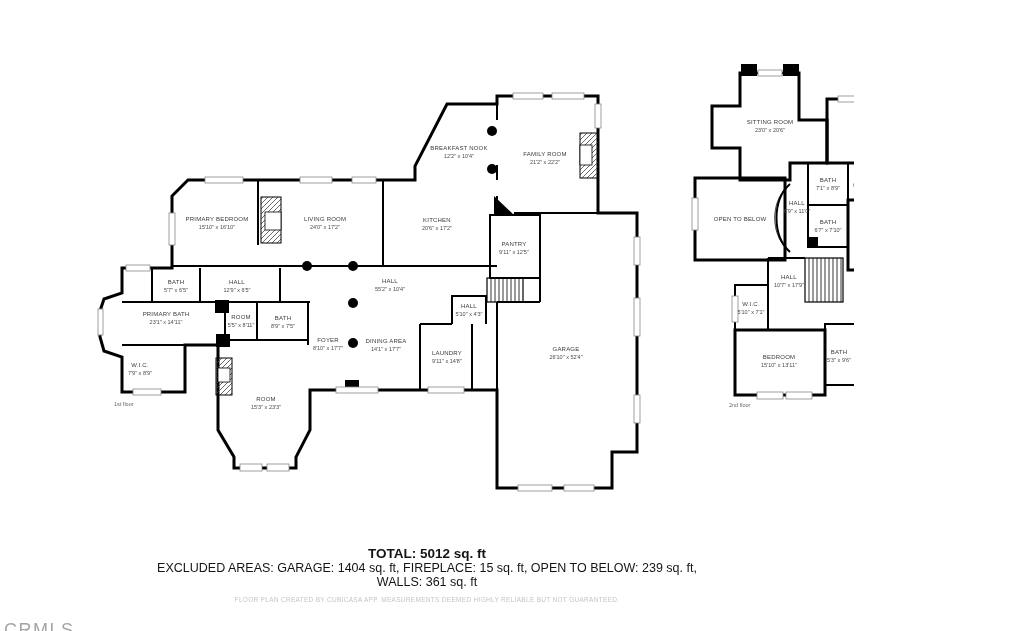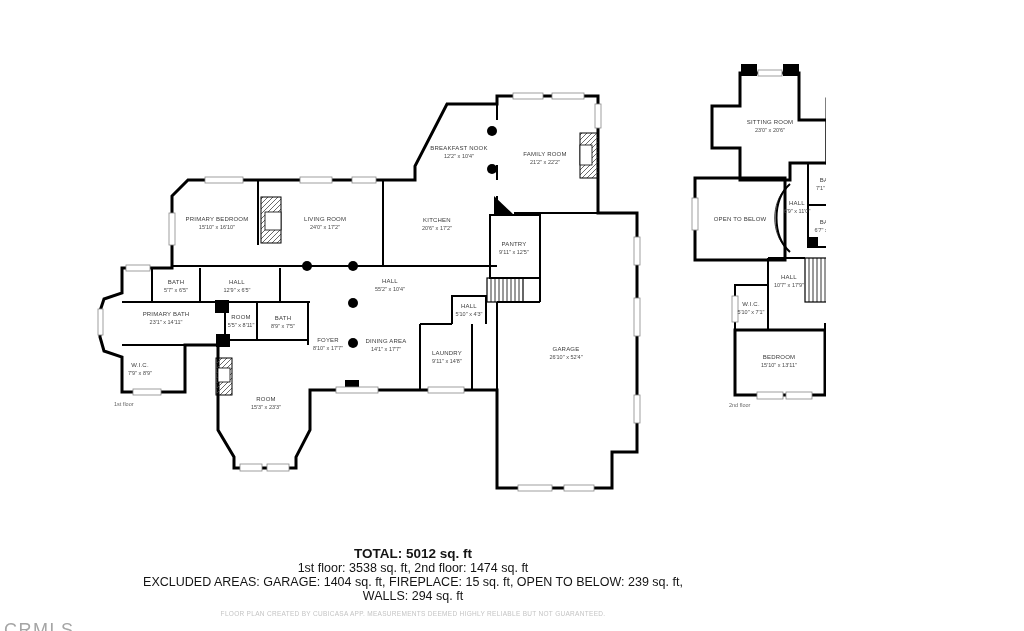--- a/index.html
+++ b/index.html
@@ -1,17 +1,17 @@
 <!DOCTYPE html>
 <html><head>
 <meta charset="utf-8">
 <style>
   html,body{margin:0;padding:0;background:#fff;}
   .canvas{position:relative;width:826px;height:631px;background:#ffffff;overflow:hidden;
-          font-family:"Liberation Sans", sans-serif;}
+          font-family:"Liberation Sans", sans-serif;padding-left:28px;}
   .plan-svg{position:absolute;left:0;top:0;}
   .room-label{position:absolute;transform:translate(-50%,-50%);text-align:center;
               color:#3a3a3a;line-height:1.3;white-space:nowrap;}
   .room-label .rn{display:block;font-size:6px;letter-spacing:.2px;}
   .room-label .rd{display:block;font-size:5.5px;color:#4a4a4a;}
   .floor-caption{position:absolute;font-size:5.5px;color:#666;}
   .footer{position:absolute;left:0;right:0;top:546px;text-align:center;color:#141414;}
   .footer .total{font-size:13.5px;font-weight:bold;line-height:15px;}
   .footer .line{font-size:12.5px;line-height:14px;}
   .footer .disclaimer{margin-top:7px;font-size:6.5px;color:#c4c4c4;letter-spacing:.3px;}
@@ -286,21 +286,20 @@
   <div class="room-label" style="left:839px;top:356px">
     <span class="rn">BATH</span>
     <span class="rd">5'3" x 9'6"</span>
   </div>
 
   <div class="floor-caption" style="left:114px;top:401px">1st floor</div>
   <div class="floor-caption" style="left:729px;top:402px">2nd floor</div>
 
   <div class="footer">
     <div class="total">TOTAL: 5012 sq. ft</div>
-    <div class="line">1st floor: 3538 sq. ft, 2nd floor: 1474 sq. ft</div>
     <div class="line">EXCLUDED AREAS: GARAGE: 1404 sq. ft, FIREPLACE: 15 sq. ft, OPEN TO BELOW: 239 sq. ft,</div>
-    <div class="line">WALLS: 294 sq. ft</div>
+    <div class="line">WALLS: 361 sq. ft</div>
     <div class="disclaimer">FLOOR PLAN CREATED BY CUBICASA APP. MEASUREMENTS DEEMED HIGHLY RELIABLE BUT NOT GUARANTEED.</div>
   </div>
 
   <div class="watermark">CRMLS</div>
 
 </div>
 
 </body></html>

